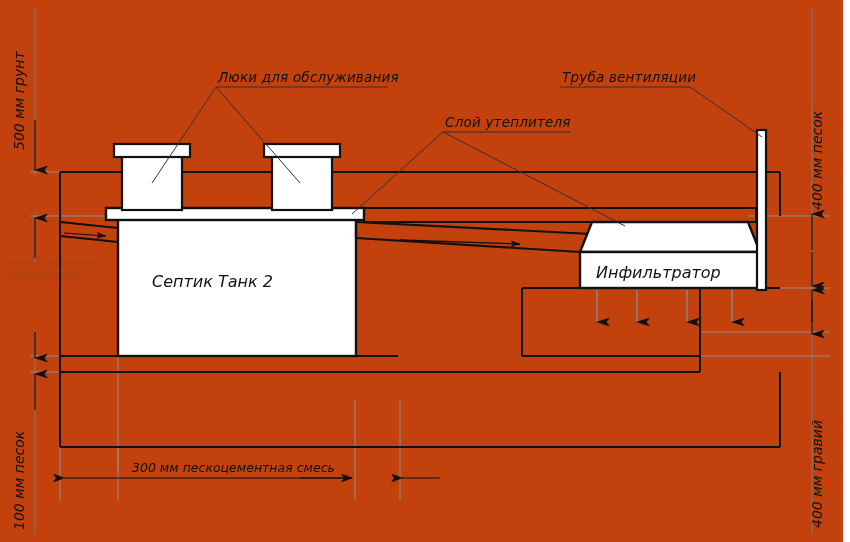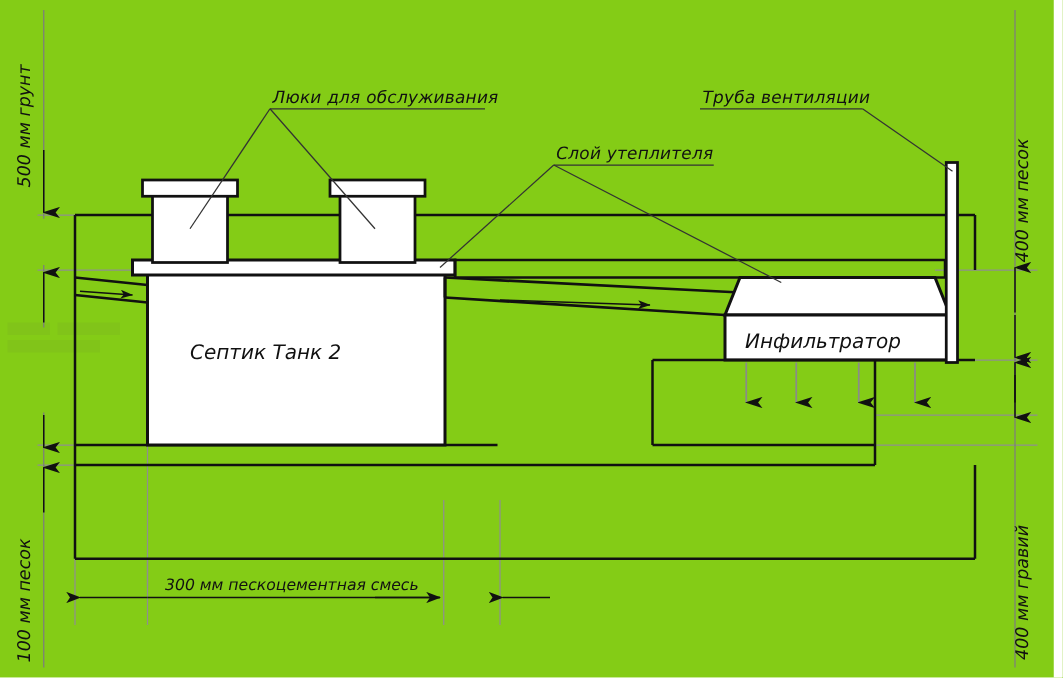--- a/index.html
+++ b/index.html
@@ -1,17 +1,17 @@
 <!DOCTYPE html>
 <html><head>
 <meta charset="utf-8">
 <style>
   html,body{margin:0;padding:0;background:#ffffff;}
   body{width:850px;height:542px;overflow:hidden;font-family:"DejaVu Sans",sans-serif;}
-  #stage{position:relative;width:843px;height:542px;background:#84cc16;}
+  #stage{position:relative;width:843px;height:542px;background:#c2410c;}
   svg#drawing{position:absolute;left:0;top:0;width:850px;height:542px;}
   .lbl{font-family:"DejaVu Sans",sans-serif;font-style:italic;font-size:13.5px;fill:#111;letter-spacing:.2px;}
   .lbl-big{font-family:"DejaVu Sans",sans-serif;font-style:italic;font-size:16px;fill:#111;}
   .dim{font-family:"DejaVu Sans",sans-serif;font-style:italic;font-size:14px;fill:#111;}
   .dimsm{font-family:"DejaVu Sans",sans-serif;font-style:italic;font-size:12.5px;fill:#111;}
 </style>
 </head>
 <body>
 
 <div id="stage">

